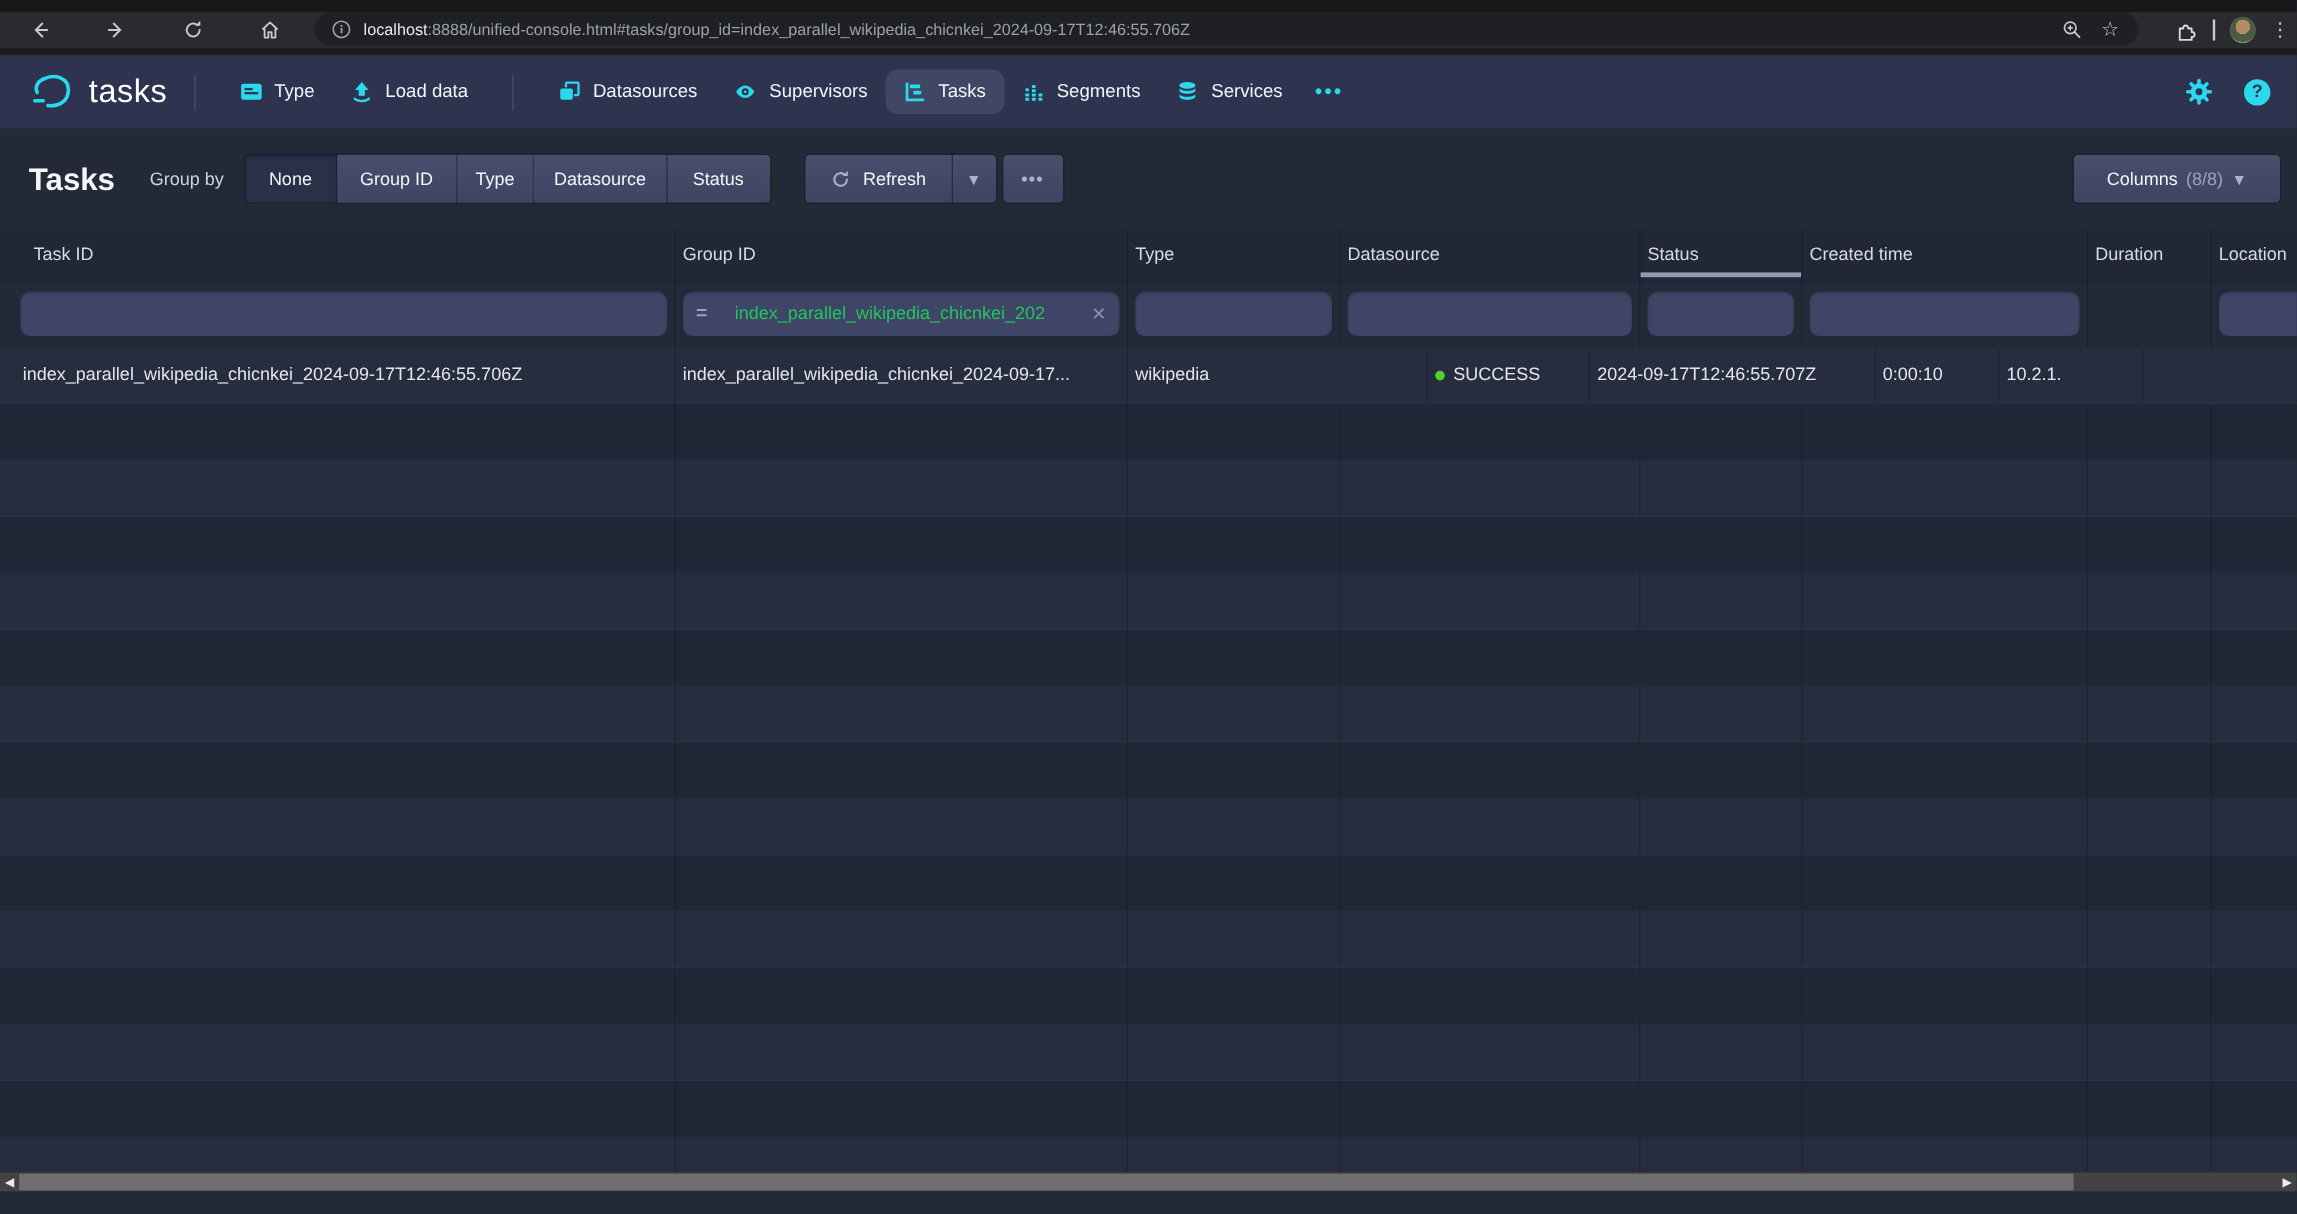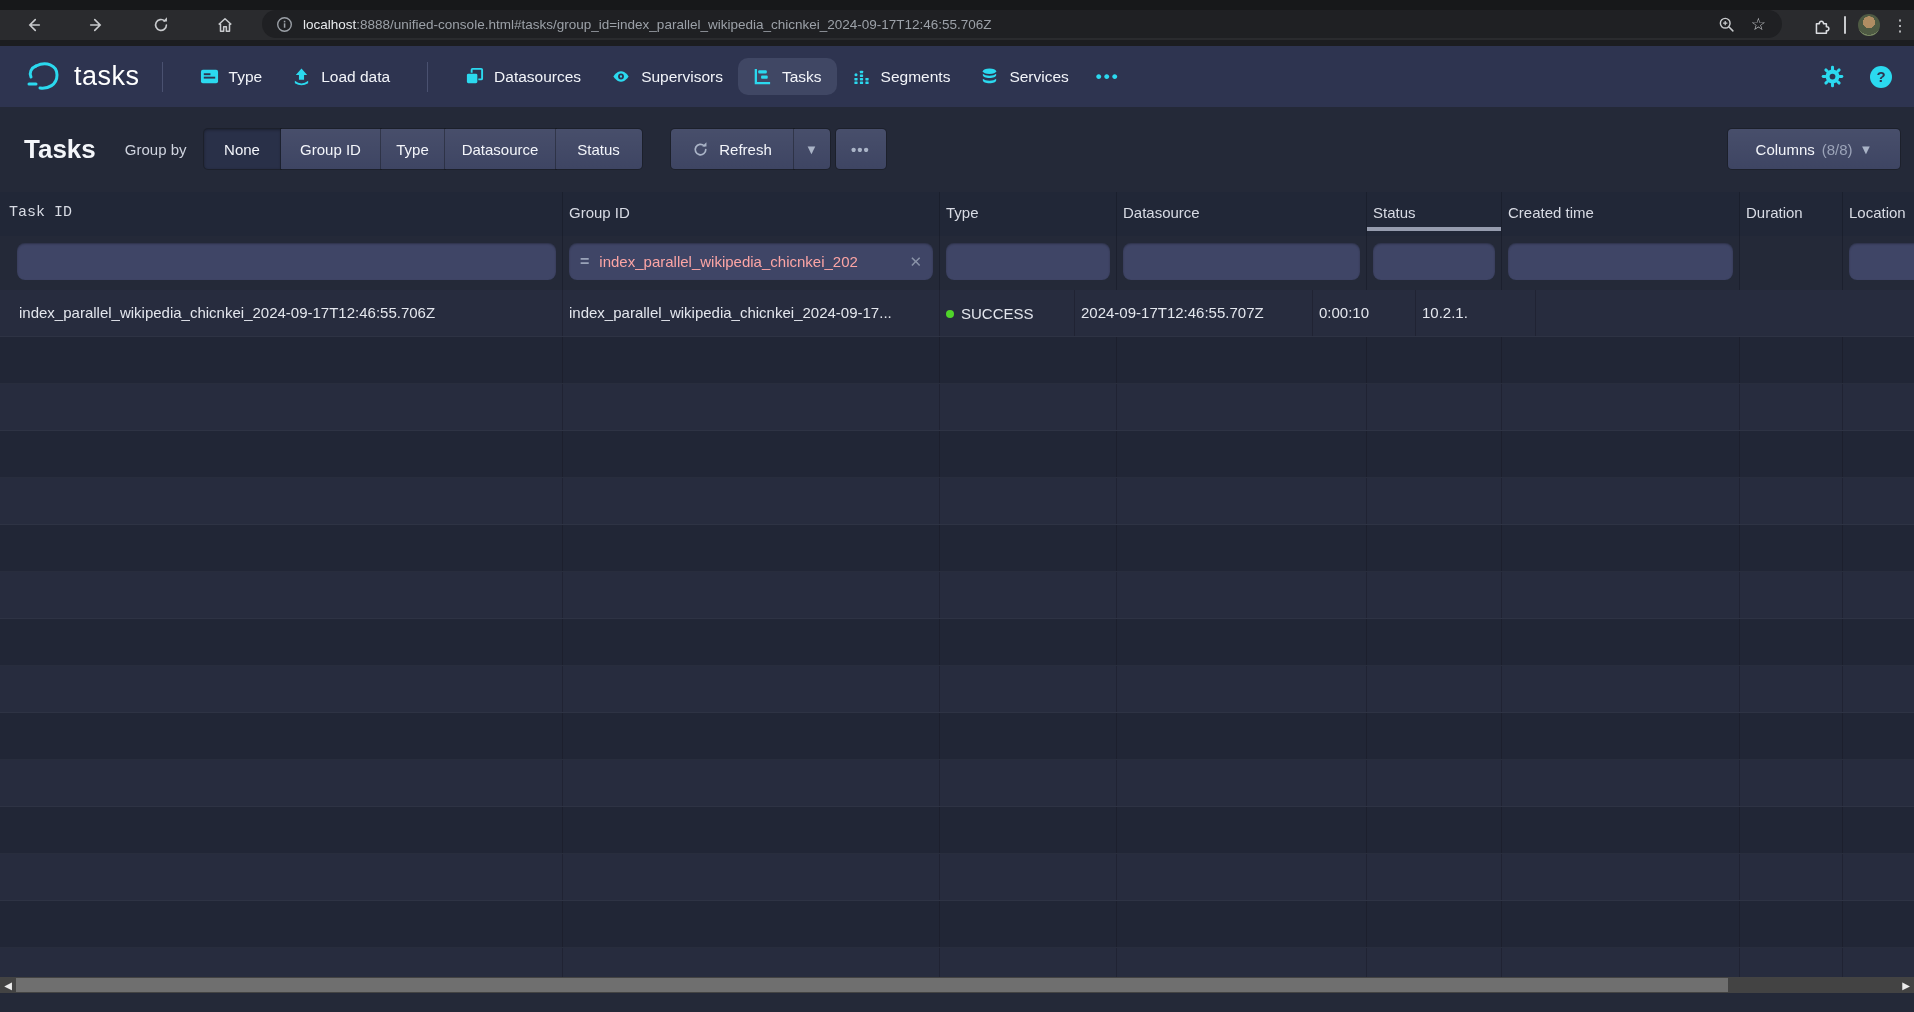--- a/index.html
+++ b/index.html
@@ -60,31 +60,31 @@
   .caret { color:#aab4c7; font-size:13px; }
   .more-btn { margin-left:6px; width:50px; color:#aab4c7; font-weight:bold; letter-spacing:1px; font-size:15px; }
   .columns-btn { margin-left:auto; margin-right:14px; width:172px; gap:7px; }
   .count-gray { color:#9ba3b8; }
 
   
   .tbl { position:absolute; top:192px; left:0; width:1963px; height:785px; overflow:hidden; background:#242938; }
   .hrow { display:flex; height:44px; background:#212737; }
   .hcell { position:relative; font-size:15px; color:#d8dbe4; padding-left:6px; line-height:42px;
            border-right:1px solid rgba(15,18,28,0.35); white-space:nowrap; overflow:hidden; cursor:pointer; }
-  .hcell.first { padding-left:9px;font-family:Liberation Mono, monospace; }
+  .hcell.first { padding-left:28px; }
   .sort-underline { position:absolute; left:0; right:0; bottom:5px; height:4px; background:#969cae; }
   .frow { display:flex; height:54px; }
   .fcell { position:relative; border-right:1px solid rgba(15,18,28,0.35); }
   .fin { position:absolute; top:7px; left:6px; right:6px; height:37px; background:#3f4566; border:none; border-radius:8px;
          box-shadow:inset 0 1px 2px rgba(0,0,0,0.3); color:#e3e6ed; font-size:15px; padding:0 10px; font-family:inherit; outline:none; }
   .fcell.first .fin { left:17px; }
   .fchip { position:absolute; top:7px; left:6px; right:6px; height:37px; background:#3f4566; border-radius:8px;
            box-shadow:inset 0 1px 2px rgba(0,0,0,0.3); display:flex; align-items:center; padding:0 11px; }
   .chip-eq { color:#9aa3b8; font-weight:bold; font-size:16px; margin-right:10px; }
-  .chip-text { font-size:15px; color:#fca5a5; white-space:nowrap; overflow:hidden; }
+  .chip-text { font-size:15px; color:#22c55e; white-space:nowrap; overflow:hidden;margin-left:13px; }
   .chip-x { margin-left:auto; color:#8a93a8; font-size:15px; padding-left:8px; cursor:pointer; }
   .drow { display:flex; height:47px; border-bottom:1px solid rgba(255,255,255,0.035); }
   .drow.alt-a { background:#272c3e; }
   .drow.alt-b { background:#212636; }
   .dcell { font-size:15px; color:#e3e6ed; padding-left:6px; line-height:46px; white-space:nowrap; overflow:hidden;
            border-right:1px solid rgba(15,18,28,0.3); }
   .dcell.first { padding-left:19px; }
   .status-wrap { display:inline-flex; align-items:center; gap:7px; }
   .status-dot { width:8px; height:8px; border-radius:50%; display:inline-block; }
 
@@ -336,20 +336,21 @@
       </div>
       <div class="fcell" style="width: 103px;"></div>
       <div class="fcell" style="width: 120px;">
         <input class="fin" style="">
       </div>
     </div>
   <div>
       <div class="drow alt-a">
         <div class="dcell first" style="width: 563px;">index_parallel_wikipedia_chicnkei_2024-09-17T12:46:55.706Z</div>
         <div class="dcell" style="width: 377px;">index_parallel_wikipedia_chicnkei_2024-09-17...</div>
+        <div class="dcell" style="width: 250px;">wikipedia</div>
         <div class="dcell" style="width: 135px;"><span class="status-wrap">
             <span class="status-dot" style="background: rgb(79, 212, 42);"></span>
             <span>SUCCESS</span>
           </span></div>
         <div class="dcell" style="width: 238px;">2024-09-17T12:46:55.707Z</div>
         <div class="dcell" style="width: 103px;">0:00:10</div>
         <div class="dcell" style="width: 120px;">10.2.1.</div>
       </div>
       <div class="drow alt-b">
         <div class="dcell first" style="width: 563px;"></div>

